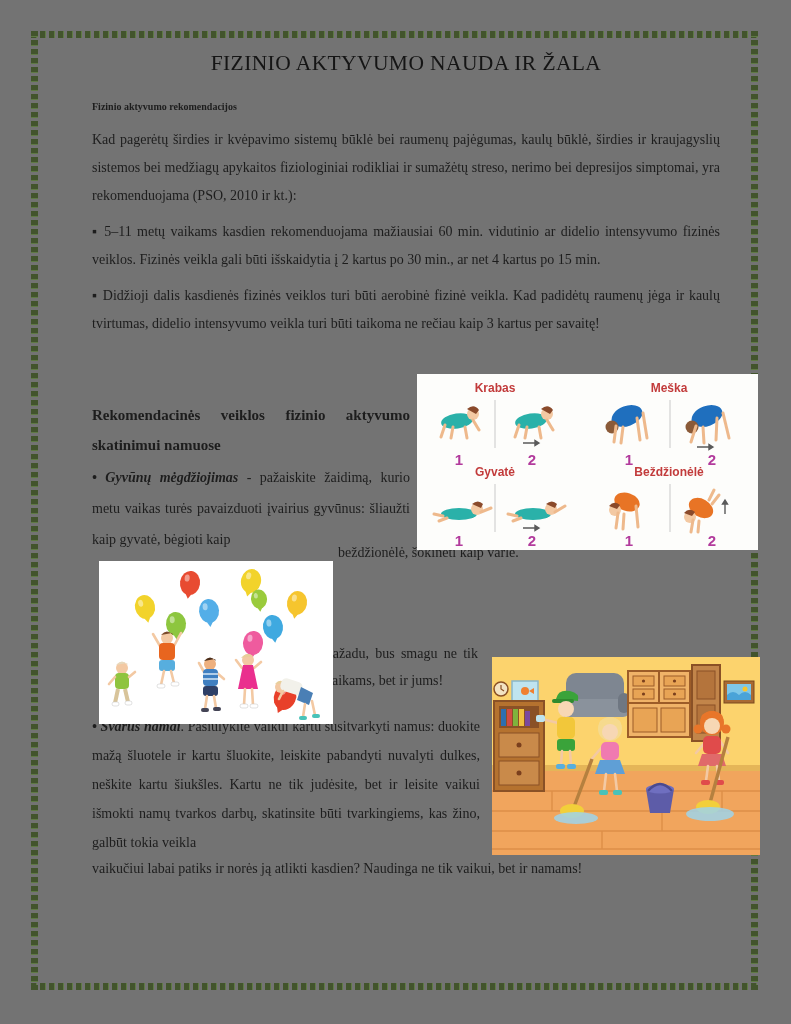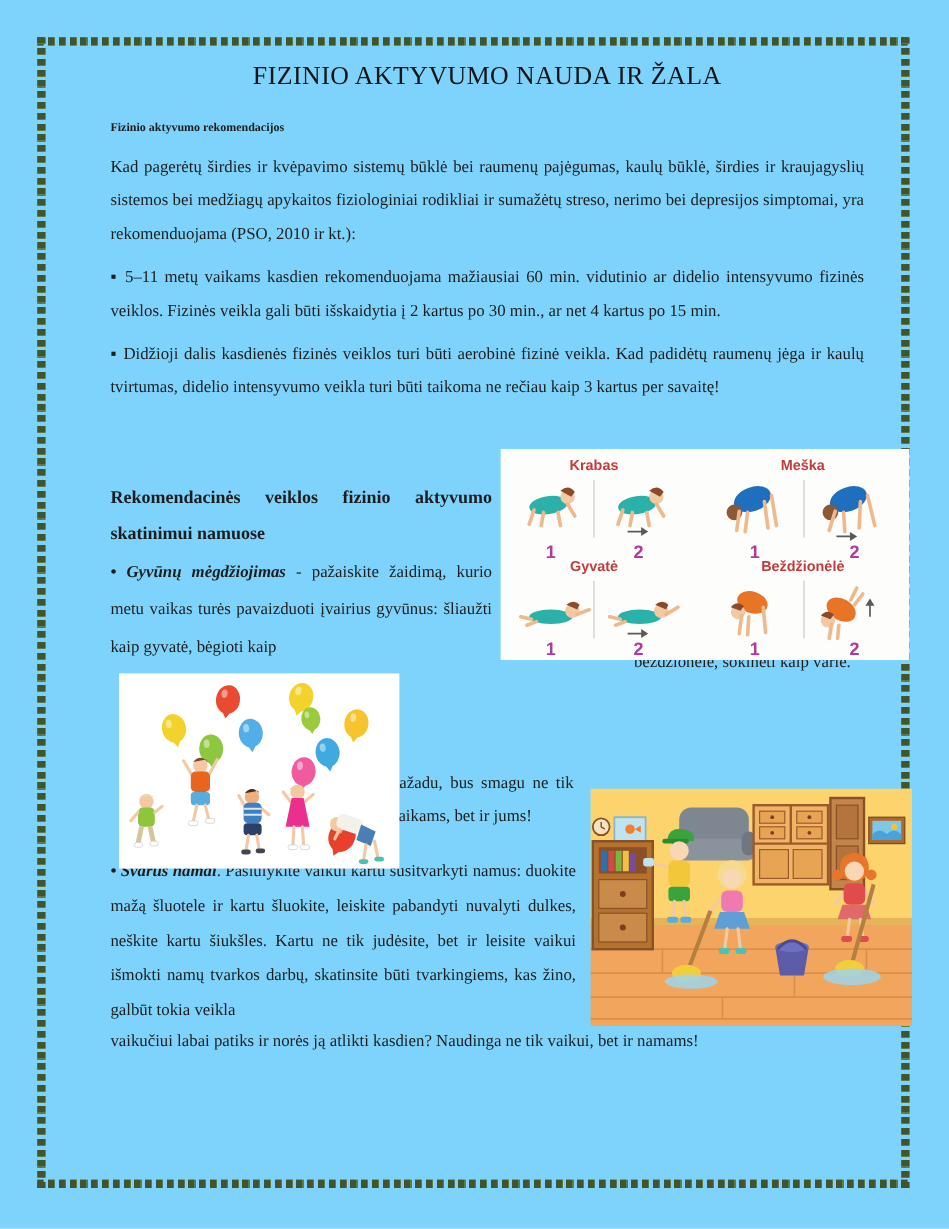--- a/index.html
+++ b/index.html
@@ -1,36 +1,36 @@
 <!DOCTYPE html>
 <html><head>
 <meta charset="utf-8">
 <style>
   html,body{margin:0;padding:0;background:#eef2e8;}
-  .page{position:relative;width:791px;height:1024px;background:#7dd3fc;overflow:hidden;
+  .page{position:relative;width:791px;height:1024px;background:#737373;overflow:hidden;
         font-family:"Liberation Serif","DejaVu Serif",serif;color:#1d1d1d;margin:0 auto;}
   
   .fr{position:absolute;}
   .fr-top,.fr-bottom{left:31px;width:727px;height:7px;
       background:repeating-linear-gradient(90deg,#42542c 0 5px,#5f7a44 5px 6px,transparent 6px 9px);}
   .fr-top{top:31px;} .fr-bottom{top:983px;}
   .fr-left,.fr-right{top:31px;width:7px;height:959px;
       background:repeating-linear-gradient(180deg,#42542c 0 5px,#5f7a44 5px 6px,transparent 6px 9px);}
   .fr-left{left:31px;} .fr-right{left:751px;}
 
   .flow{position:absolute;left:92px;top:46px;width:628px;}
   .title{margin:0;text-align:center;font-size:21.5px;font-weight:normal;line-height:34px;
          letter-spacing:.4px;color:#151515;}
   .h2{margin:16px 0 0;font-size:10px;line-height:22px;font-weight:bold;}
   .p-body{font-size:14px;line-height:28px;text-align:justify;margin:8px 0 0;}
   .abs{position:absolute;margin:0;}
   .p-abs{font-size:14px;text-align:justify;}
   .h3{left:92px;top:400px;width:318px;font-size:15px;line-height:30px;font-weight:bold;text-align:justify;}
   .p4a{left:92px;top:462px;width:318px;line-height:31px;}
-  .p4b{left:309px;top:538px;width:400px;line-height:30px;text-align:right;}
+  .p4b{left:338px;top:538px;width:400px;line-height:30px;text-align:left;}
   .p5a{left:322px;top:578px;width:408px;line-height:31px;}
   .p5b{left:325px;top:640px;width:153px;line-height:27px;}
   .p6a{left:92px;top:712px;width:388px;line-height:29px;}
   .p6b{left:92px;top:855px;width:628px;line-height:28px;text-align:left;}
   b{font-weight:bold;font-style:italic;}
 
   figure.fig{position:absolute;margin:0;padding:12px;}
   .fig-animals{left:405px;top:362px;width:341px;height:176px;}
   .fig-balloons{left:87px;top:549px;width:234px;height:163px;}
   .fig-cleaning{left:480px;top:645px;width:268px;height:198px;}

